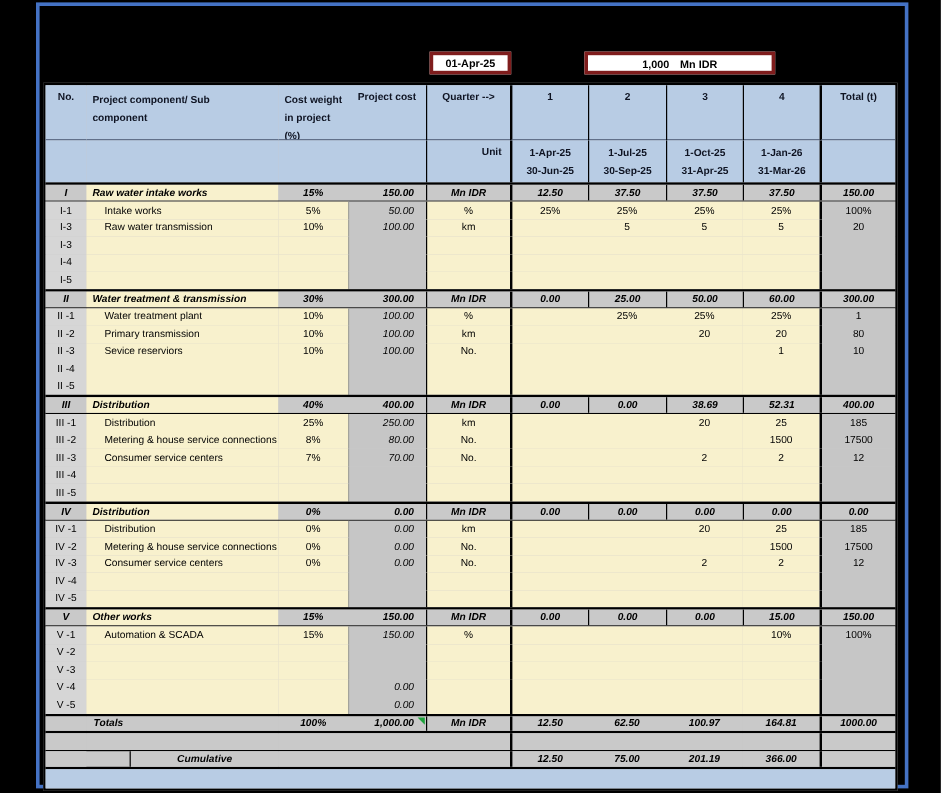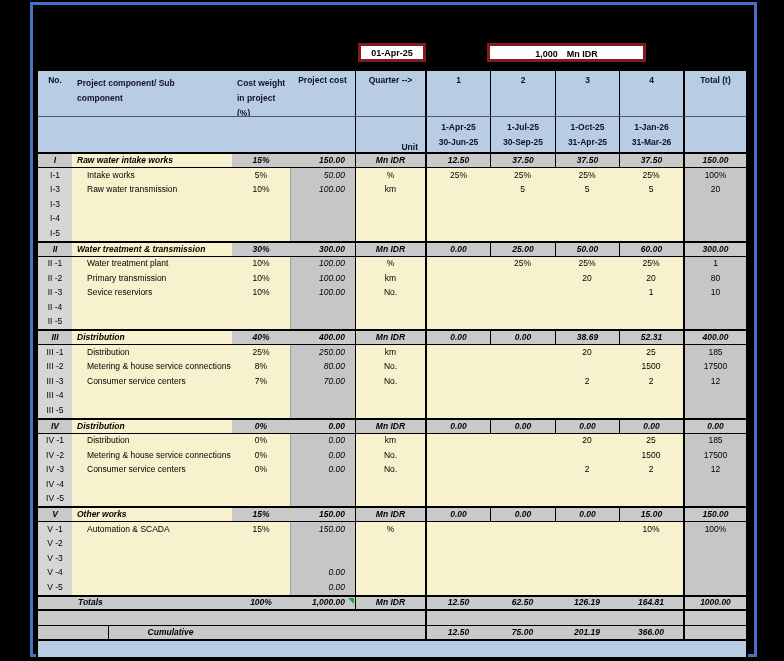--- a/index.html
+++ b/index.html
@@ -30,21 +30,21 @@
   .r-det .c-q{border-left:0;}
   .r-det .c-pc{border-left:1px solid #a3a39b;}
   
   .r-h1{height:46px;}
   .r-h1>div{background:#b8cce4;font-weight:bold;color:#0e1322;align-items:flex-start;
     padding-top:5px;white-space:normal;text-align:center;border-bottom:1px solid #4d5a74;}
   .r-h1 .c-name{justify-content:flex-start;text-align:left;padding-left:5px;padding-right:55px;line-height:1.75;}
   .r-h1 .c-w{justify-content:flex-start;text-align:left;padding-left:5px;line-height:1.75;}
   .r-h2{height:35px;}
   .r-h2>div{background:#b8cce4;font-weight:bold;color:#0e1322;}
-  .r-h2 .c-unit{justify-content:flex-end;align-items:flex-end;padding:0 7px 0 0;}
+  .r-h2 .c-unit{justify-content:flex-end;align-items:flex-end;padding:0 7px 21px 0;}
   .r-h2 .c-q{white-space:pre-line;text-align:center;line-height:15px;}
   
   .r-sec{height:16px;border-top:2px solid #000;border-bottom:1.5px solid #000;}
   .r-sec>div{background:#c9c9c9;font-weight:bold;font-style:italic;}
   .r-sec .c-name{background:#f8f1cd;justify-content:flex-start;padding-left:5px;}
   .r-sec .c-pc{justify-content:flex-end;padding-right:10px;}
   
   .r-det{height:14.5px;}
   .r-det .c-no{background:#d6d6d6;}
   .r-det .c-name,.r-det .c-w,.r-det .c-unit,.r-det .c-q{background:#f8f1cd;}
@@ -442,21 +442,21 @@
       </div></div>
 
   <div class="row r-tot">
     <div class="c-no"></div>
     <div class="c-name">Totals</div>
     <div class="c-w">100%</div>
     <div class="c-pc">1,000.00</div>
     <div class="c-unit">Mn IDR</div>
     <div class="c-q1">12.50</div>
     <div>62.50</div>
-    <div>126.19</div>
+    <div>100.97</div>
     <div>164.81</div>
     <div class="c-total">1000.00</div>
   </div>
 
   <div class="row r-empty">
     <div></div>
     <div></div>
     <div></div>
     <div></div>
     <div></div>

